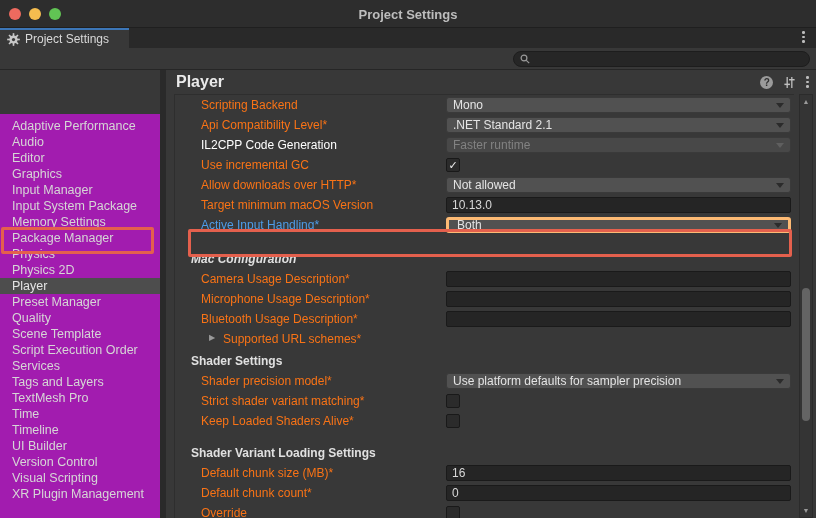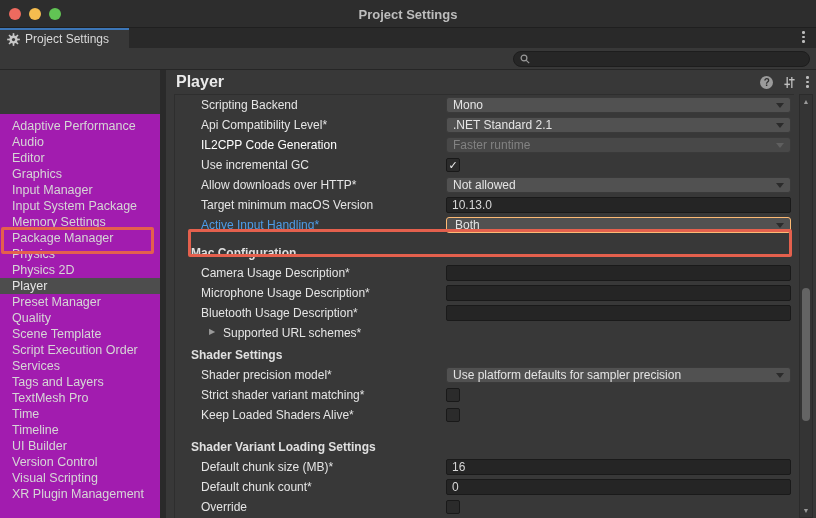--- a/index.html
+++ b/index.html
@@ -80,38 +80,38 @@
     position:absolute; left:8px; top:24px; right:22px; bottom:0;
     border-top:1px solid #2e2e2e; border-left:1px solid #2e2e2e;
     overflow:hidden;
   }
   .section-header {
     height:20px; line-height:20px; padding-left:16px;
     font-size:12px; font-weight:bold; color:#e0e0e0; white-space:nowrap;
   }
   .row { position:relative; height:20px; }
   .row-label {
-    position:absolute; left:26px; top:3px; font-size:12px; color:#e5e5e5; white-space:nowrap;
+    position:absolute; left:26px; top:3px; font-size:12px; color:#f97316; white-space:nowrap;
   }
   .row-label.disabled { color:#ffffff; }
   .row-label.hl-text { color:var(--hl-blue); }
   .foldout-arrow { position:absolute; left:34px; top:4px; font-size:8px; color:#9a9a9a; }
   .row.foldout-row .row-label { left:48px; }
 
   .control { position:absolute; left:271px; top:2px; width:345px; height:16px; }
   .dropdown {
     background:#515151; border:1px solid #3a3a3a; border-radius:3px;
     display:flex; align-items:center; padding:0 6px;
     font-size:12px; color:#e4e4e4;
   }
   .dd-value { flex:1; white-space:nowrap; overflow:hidden; line-height:14px; }
   .dd-arrow { width:0; height:0; border-left:4px solid transparent; border-right:4px solid transparent; border-top:5px solid #2b2b2b; }
   .dropdown.disabled { background:#484848; color:#828282; }
   .dropdown.disabled .dd-arrow { border-top-color:#5f5f5f; }
-  .dropdown.focused { border:1px solid #fdba74;padding-left:8px; }
+  .dropdown.focused { border:3px solid #fdba74;padding-left:8px; }
   .textfield {
     background:#252525; border:1px solid #1a1a1a; border-radius:2px;
     font-size:12px; color:#d8d8d8; padding:0 5px; line-height:14px; white-space:nowrap;
   }
   .checkbox {
     width:14px; height:14px; top:3px; background:#2b2b2b; border:1px solid #191919; border-radius:2px;
     color:#f0f0f0; font-size:11px; line-height:12px; text-align:center;
   }
 
   
@@ -272,21 +272,21 @@
           <span class="row-label">Target minimum macOS Version</span>
           <div class="control textfield">10.13.0</div>
         </div>
         <div class="row">
           <span class="row-label hl-text">Active Input Handling*</span>
           <div class="control dropdown focused">
             <span class="dd-value">Both</span>
             <span class="dd-arrow"></span>
           </div>
         </div>
-        <div class="section-header" style="margin-top: 8px;">Mac Configuration</div>
+        <div class="section-header" style="margin-top: 14px; font-style: italic;">Mac Configuration</div>
         <div class="row">
           <span class="row-label">Camera Usage Description*</span>
           <div class="control textfield"></div>
         </div>
         <div class="row">
           <span class="row-label">Microphone Usage Description*</span>
           <div class="control textfield"></div>
         </div>
         <div class="row">
           <span class="row-label">Bluetooth Usage Description*</span>

